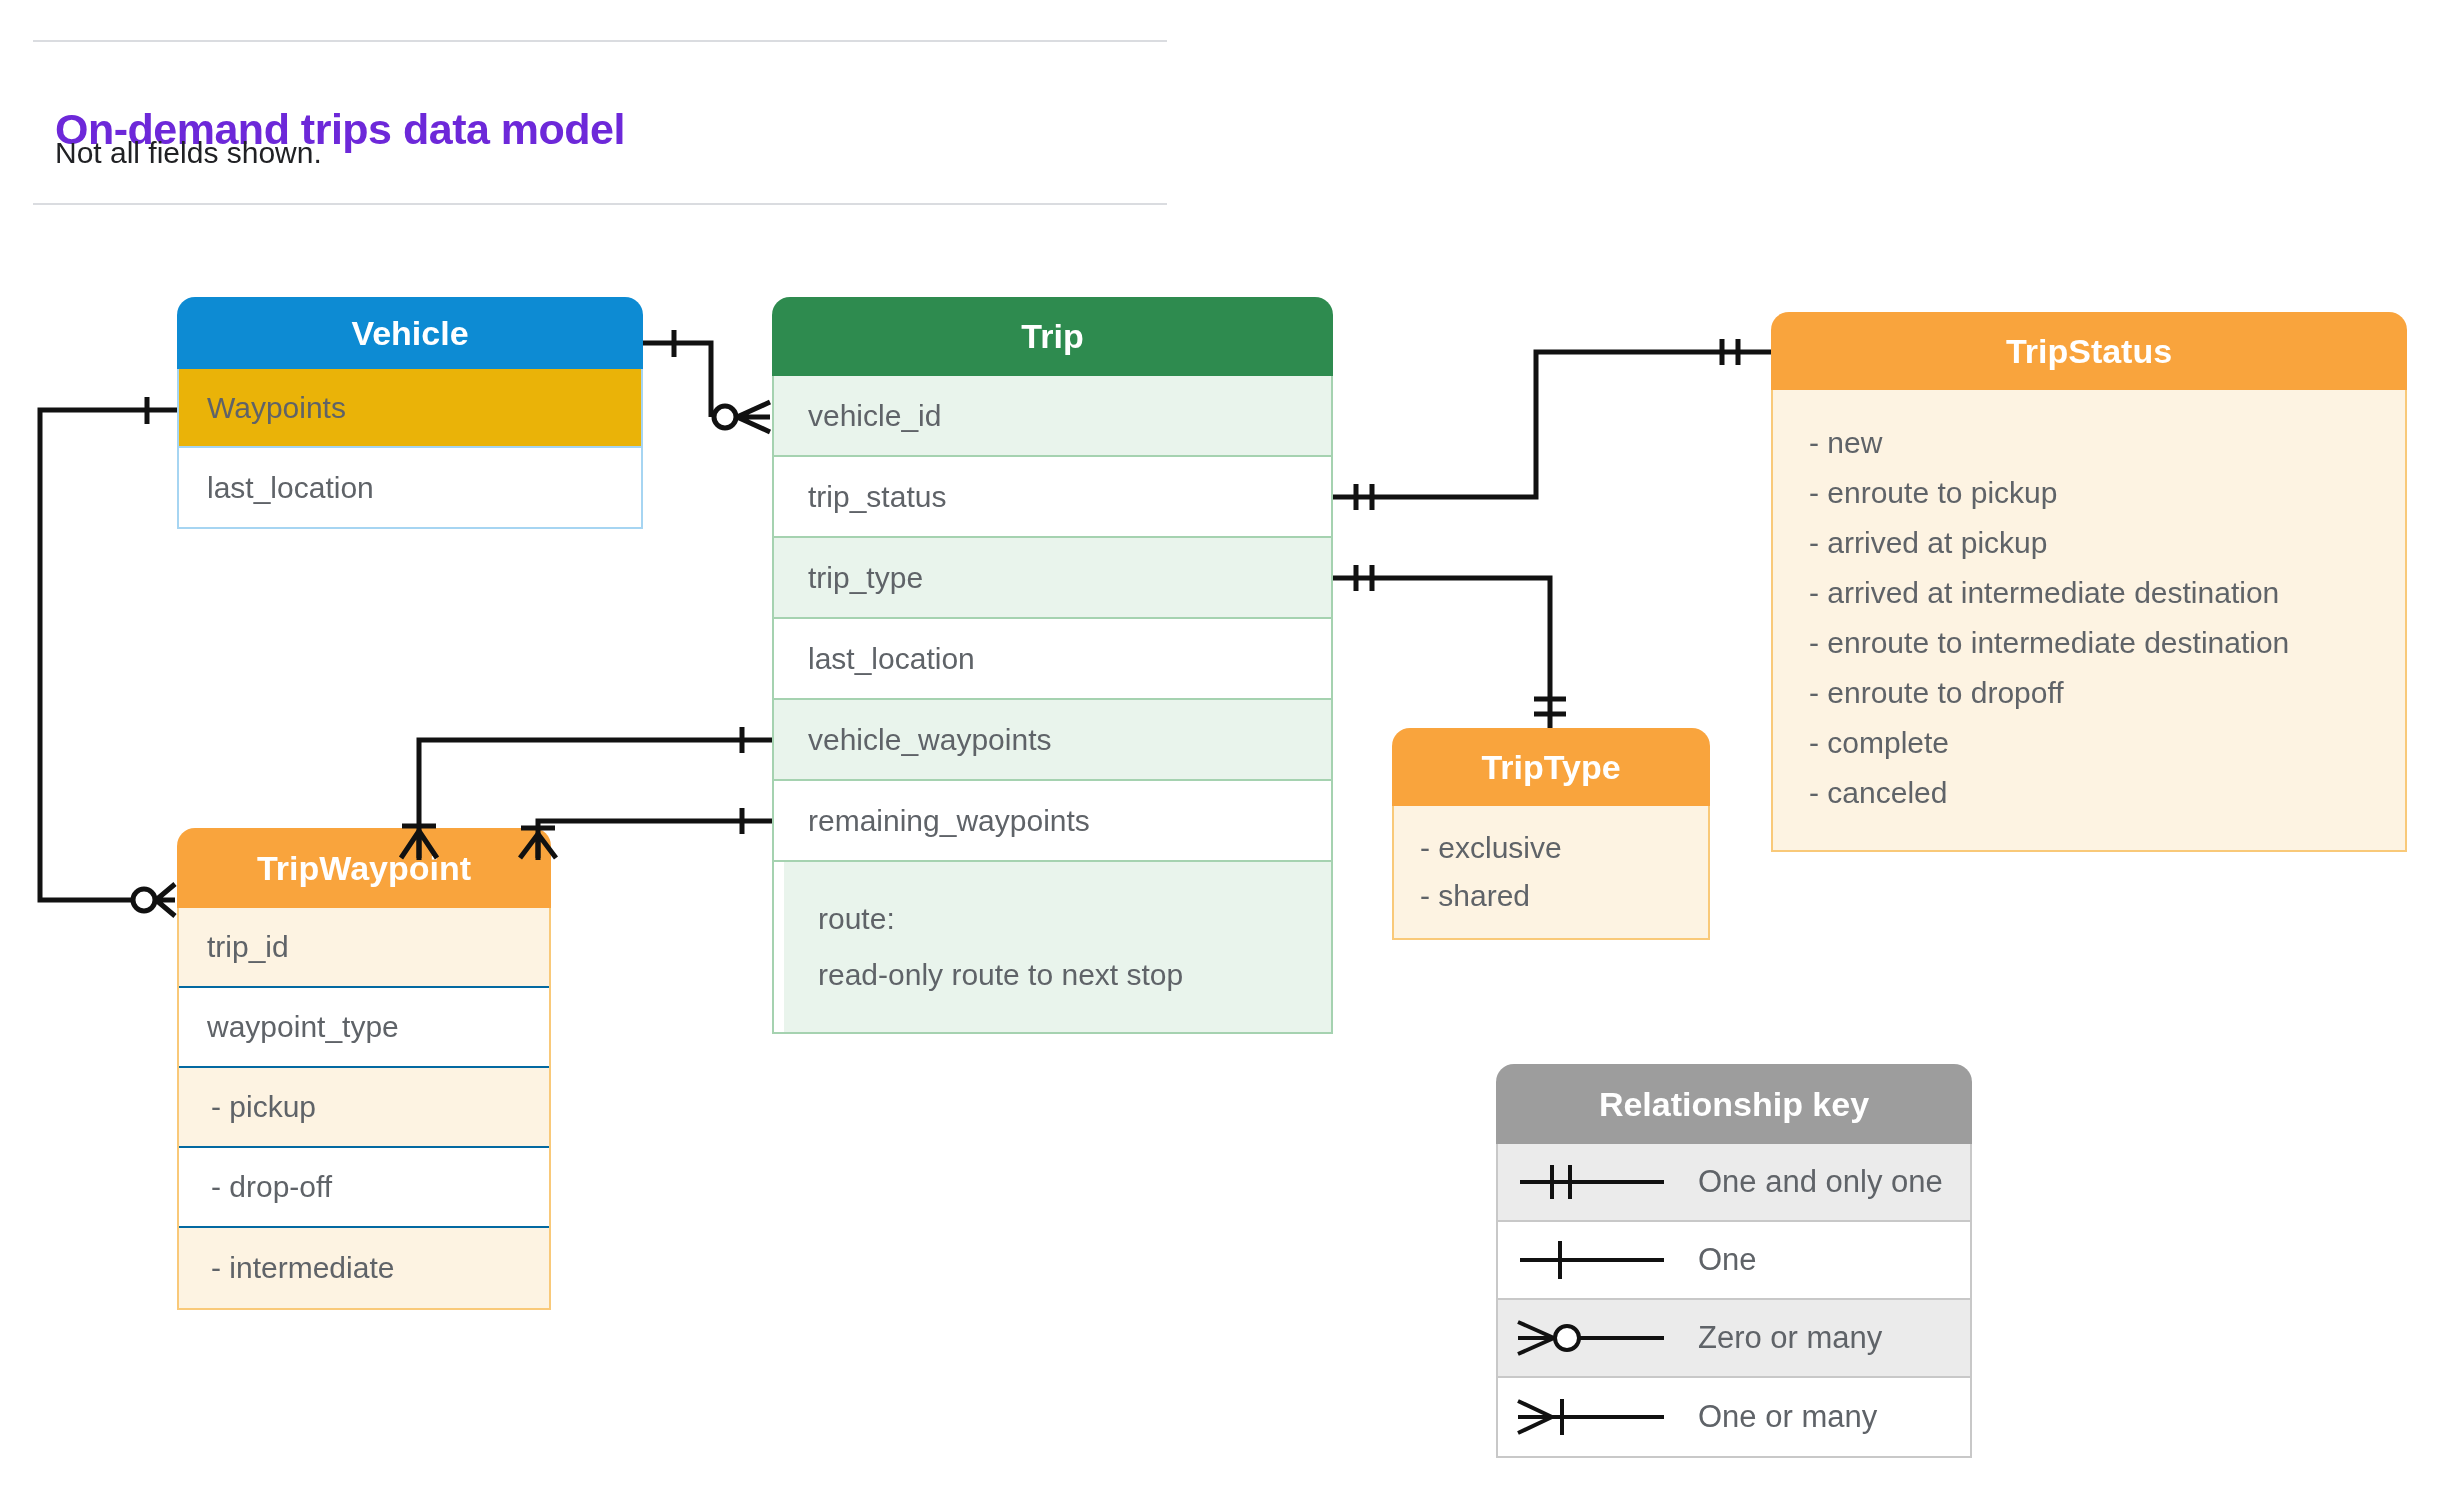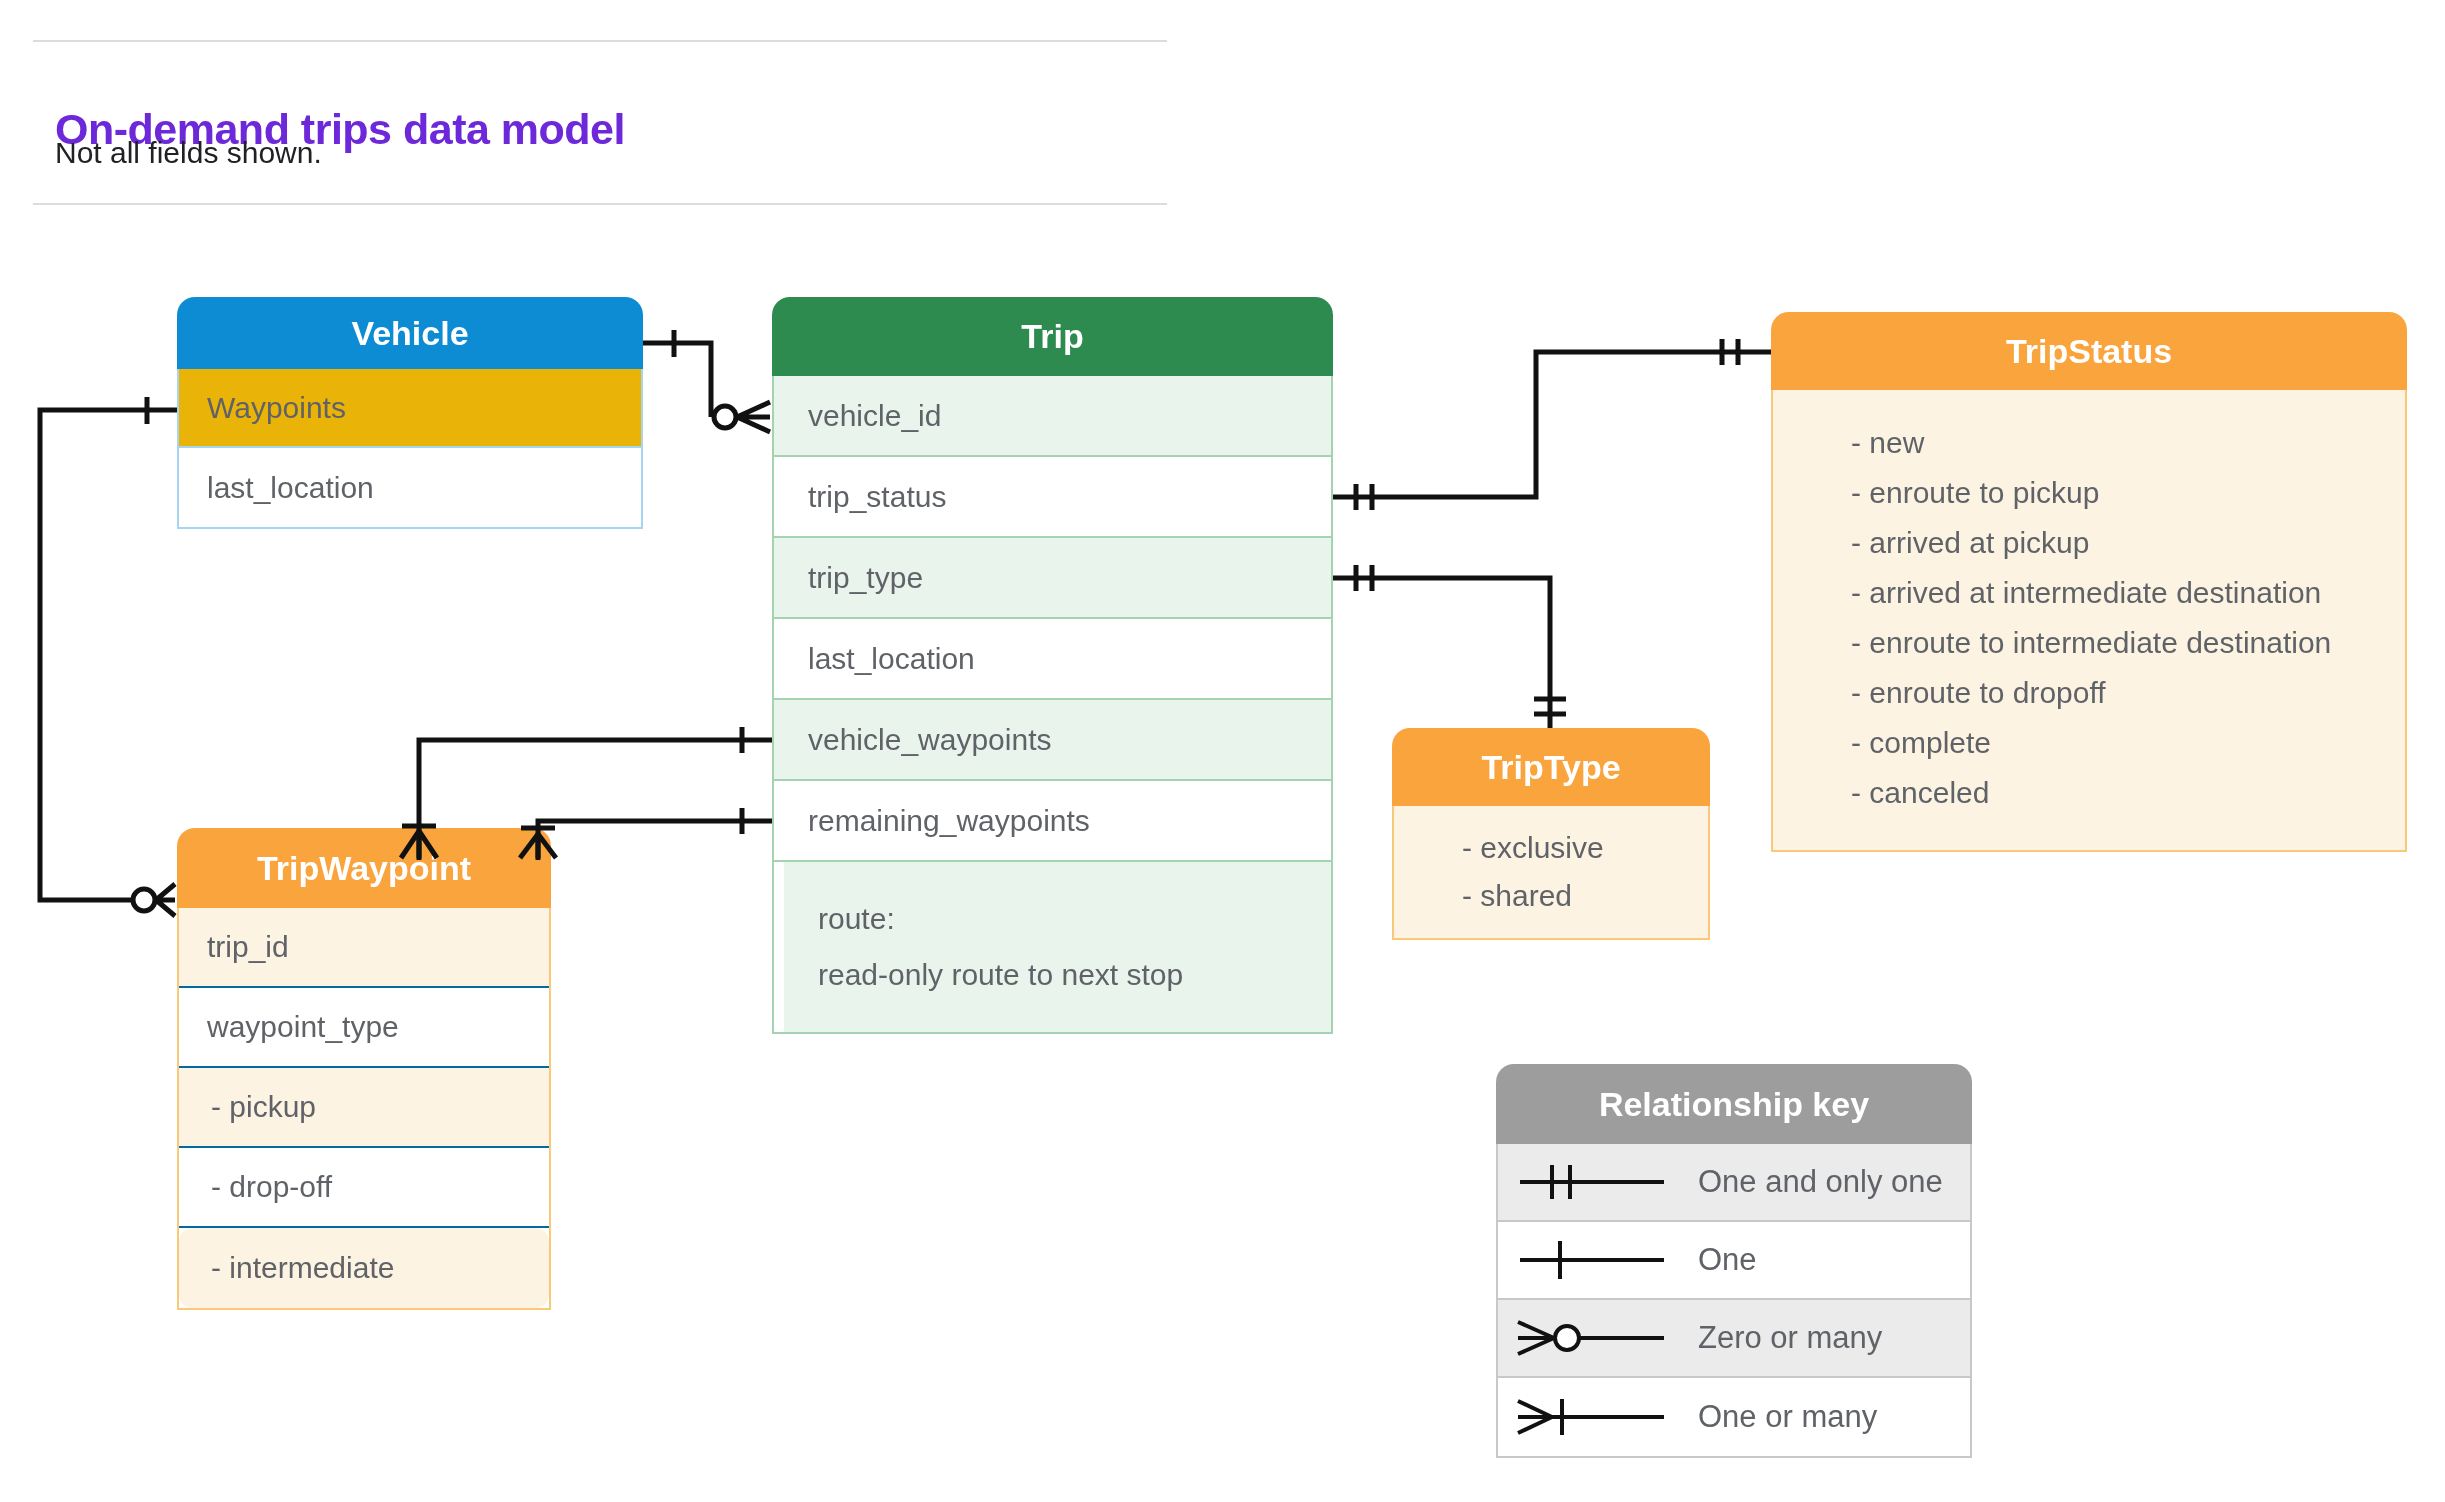--- a/index.html
+++ b/index.html
@@ -14,21 +14,21 @@
   #page-subtitle{position:absolute;left:55px;top:136px;font-size:30px;color:#202124;}
 
   .entity{position:absolute;}
   .entity-header{
     height:76px;border-radius:18px 18px 0 0;display:flex;align-items:center;justify-content:center;
     color:#ffffff;font-size:34px;font-weight:bold;
   }
   .entity-body{border:2px solid;border-top:none;box-sizing:border-box;background:#fff;}
   .row{display:flex;align-items:center;padding-left:28px;font-size:30px;color:#5f6368;box-sizing:border-box;}
   .row.indent{padding-left:32px;}
-  .enumlist{font-size:30px;color:#5f6368;margin-left:42px;}
+  .enumlist{font-size:30px;color:#5f6368;}
 
   
   #entity-vehicle{left:177px;top:297px;width:466px;}
   #entity-vehicle .entity-header{background:#0d8bd3;height:72px;}
   #entity-vehicle .entity-body{border-color:#a6d5f2;}
   #entity-vehicle .row{height:79px;border-bottom:2px solid #a6d5f2;}
   #entity-vehicle .row:last-child{border-bottom:none;}
   #entity-vehicle .row.hl{background:#eab308;}
 
   
@@ -50,21 +50,21 @@
   #entity-triptype{left:1392px;top:728px;width:318px;}
   #entity-triptype .entity-header{background:#f9a43d;height:78px;}
   #entity-triptype .entity-body{border-color:#f9c979;background:#fdf3e2;height:134px;}
   #entity-triptype .enumlist{padding:18px 0 0 26px;line-height:48px;}
 
   
   #entity-tripwaypoint{left:177px;top:828px;width:374px;}
   #entity-tripwaypoint .entity-header{background:#f9a43d;height:80px;}
   #entity-tripwaypoint .entity-body{border-color:#f9c979;}
   #entity-tripwaypoint .row{height:80px;border-bottom:2px solid #0369a1;}
-  #entity-tripwaypoint .row:last-child{border-bottom:none;border-radius:13px;}
+  #entity-tripwaypoint .row:last-child{border-bottom:none;}
   #entity-tripwaypoint .row.hl{background:#fdf3e2;}
 
   
   #relationship-key{left:1496px;top:1064px;width:476px;}
   #relationship-key .entity-header{background:#9d9d9d;height:80px;}
   #relationship-key .entity-body{border-color:#c8c8c8;}
   #relationship-key .key-row{height:78px;display:flex;align-items:center;border-bottom:2px solid #c8c8c8;box-sizing:border-box;}
   #relationship-key .key-row:last-child{border-bottom:none;border-radius:26px;}
   #relationship-key .key-row.hl{background:#ebebeb;}
   #relationship-key .key-symbol{width:186px;padding-left:14px;display:flex;align-items:center;}

